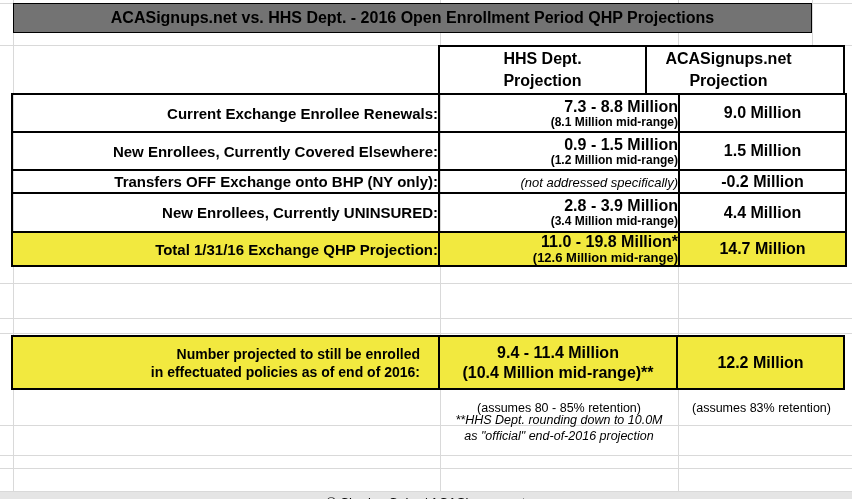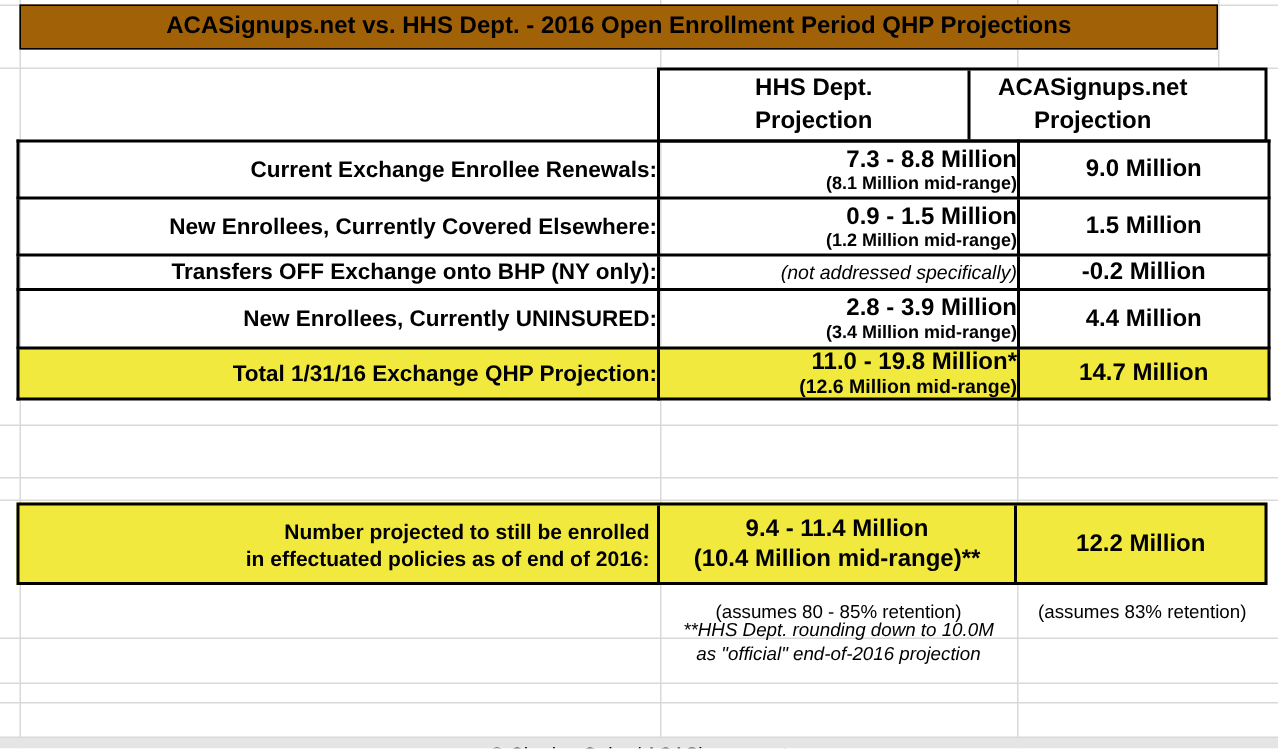--- a/index.html
+++ b/index.html
@@ -8,21 +8,21 @@
     font-family:"Liberation Sans","DejaVu Sans",sans-serif;color:#000;
     overflow:hidden;
   }
   
   .hgrid{position:absolute;left:0;width:852px;height:1px;background:#d9d9d9;}
   .vgrid{position:absolute;top:0;width:1px;background:#d9d9d9;}
 
   
   .title-box{
     position:absolute;left:13px;top:3px;width:799px;height:30px;
-    border:1px solid #000;background:#a16207;box-sizing:border-box;
+    border:1px solid #000;background:#737373;box-sizing:border-box;
     text-align:center;font-weight:bold;font-size:16px;line-height:27px;
   }
 
   
   .colheaders{
     position:absolute;left:438px;top:45px;width:407px;height:50px;
     display:flex;border:2px solid #000;background:#fff;box-sizing:border-box;
   }
   .colheaders .hcell{
     display:flex;flex-direction:column;justify-content:center;
@@ -47,21 +47,21 @@
   .val-sub.big{font-size:13px;line-height:14px;}
   .val-italic{font-style:italic;font-weight:normal;font-size:13px;}
   tr.total-row td{background:#f2e93f;}
 
   
   .effect-box{
     position:absolute;left:11px;top:335px;width:834px;height:55px;
     display:flex;border:2px solid #000;background:#f2e93f;box-sizing:border-box;
   }
   .effect-box .ecell{display:flex;flex-direction:column;justify-content:center;box-sizing:border-box;}
-  .ecell.elabel{width:425px;text-align:right;font-weight:bold;font-size:14px;line-height:18px;padding-right:5px;}
+  .ecell.elabel{width:425px;text-align:right;font-weight:bold;font-size:14px;line-height:18px;padding-right:18px;}
   .ecell.ehhs{width:238px;text-align:center;border-left:2px solid #000;font-weight:bold;font-size:16px;line-height:20px;}
   .ecell.eaca{width:167px;text-align:center;border-left:2px solid #000;font-weight:bold;font-size:16px;}
 
   
   .note{
     position:absolute;left:440px;width:238px;text-align:center;
     font-style:italic;font-size:12.5px;line-height:16px;
   }
   .note1{top:286px;}
   .note2{top:412px;}

